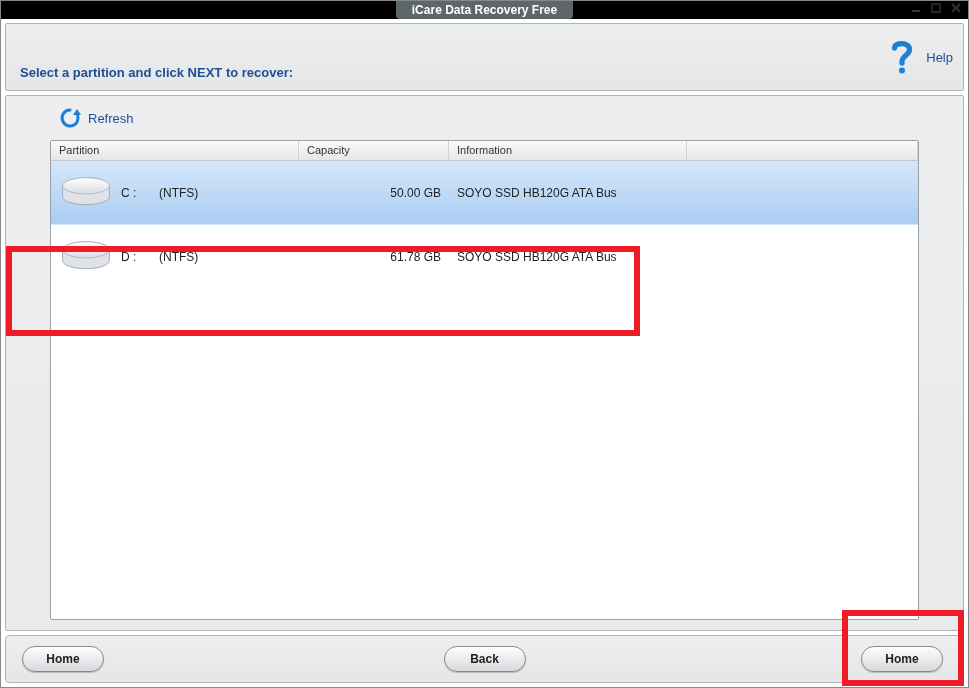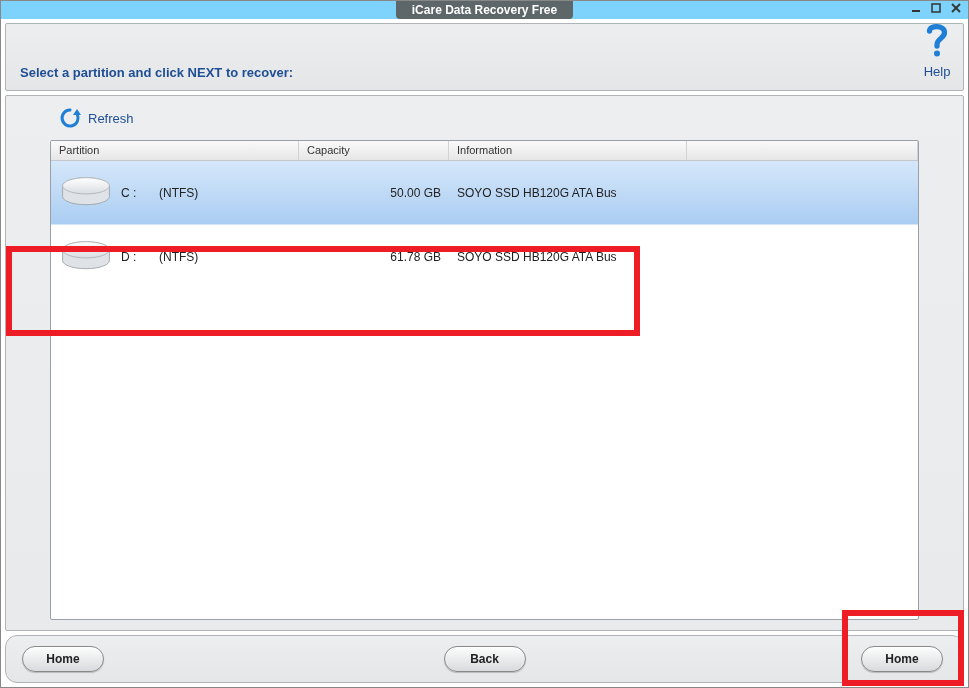--- a/index.html
+++ b/index.html
@@ -2,21 +2,21 @@
 <html><head>
 <meta charset="utf-8">
 <style>
   * { box-sizing: border-box; margin: 0; padding: 0; }
   html, body { width: 969px; height: 688px; font-family: Arial, sans-serif; font-size: 12px; background: #fff; overflow: hidden; }
   body { display: flex; flex-direction: column; border: 1px solid #888; }
 
   
   .titlebar {
     height: 18px;
-    background: #7dd3fc;
+    background: #000000;
     position: relative;
     display: flex;
     justify-content: center;
     align-items: center;
   }
   .title-tab {
     background: #5d6669;
     color: #fff;
     font-size: 12px;
     font-weight: bold;
@@ -62,21 +62,20 @@
   }
   .help-area {
     position: absolute;
     right: 10px;
     top: 0;
     bottom: 0;
     display: flex;
     align-items: center;
     gap: 8px;
     cursor: pointer;
-    flex-direction: column;
   }
   .help-icon {
     width: 32px; height: 32px;
     display: flex; align-items: center; justify-content: center;
   }
   .help-icon svg { width: 30px; height: 36px; }
   .help-label { color: #1f4e94; font-size: 13px; }
 
   
   .main {
@@ -158,21 +157,21 @@
   .hl-next {
     right: 5px; bottom: 2px; width: 122px; height: 76px;
   }
 
   
   .footer {
     height: 48px;
     background: linear-gradient(#eceef0, #e4e6e8);
     border: 1px solid #b0b4b8;
     margin: 0 4px 4px 4px;
-    border-radius: 12px;
+    border-radius: 4px;
     display: flex;
     align-items: center;
     padding: 0 16px;
     position: relative;
   }
   .pill-btn {
     width: 82px; height: 26px;
     background: linear-gradient(#fdfdfd, #d8dadd);
     border: 1px solid #888;
     border-radius: 13px;

